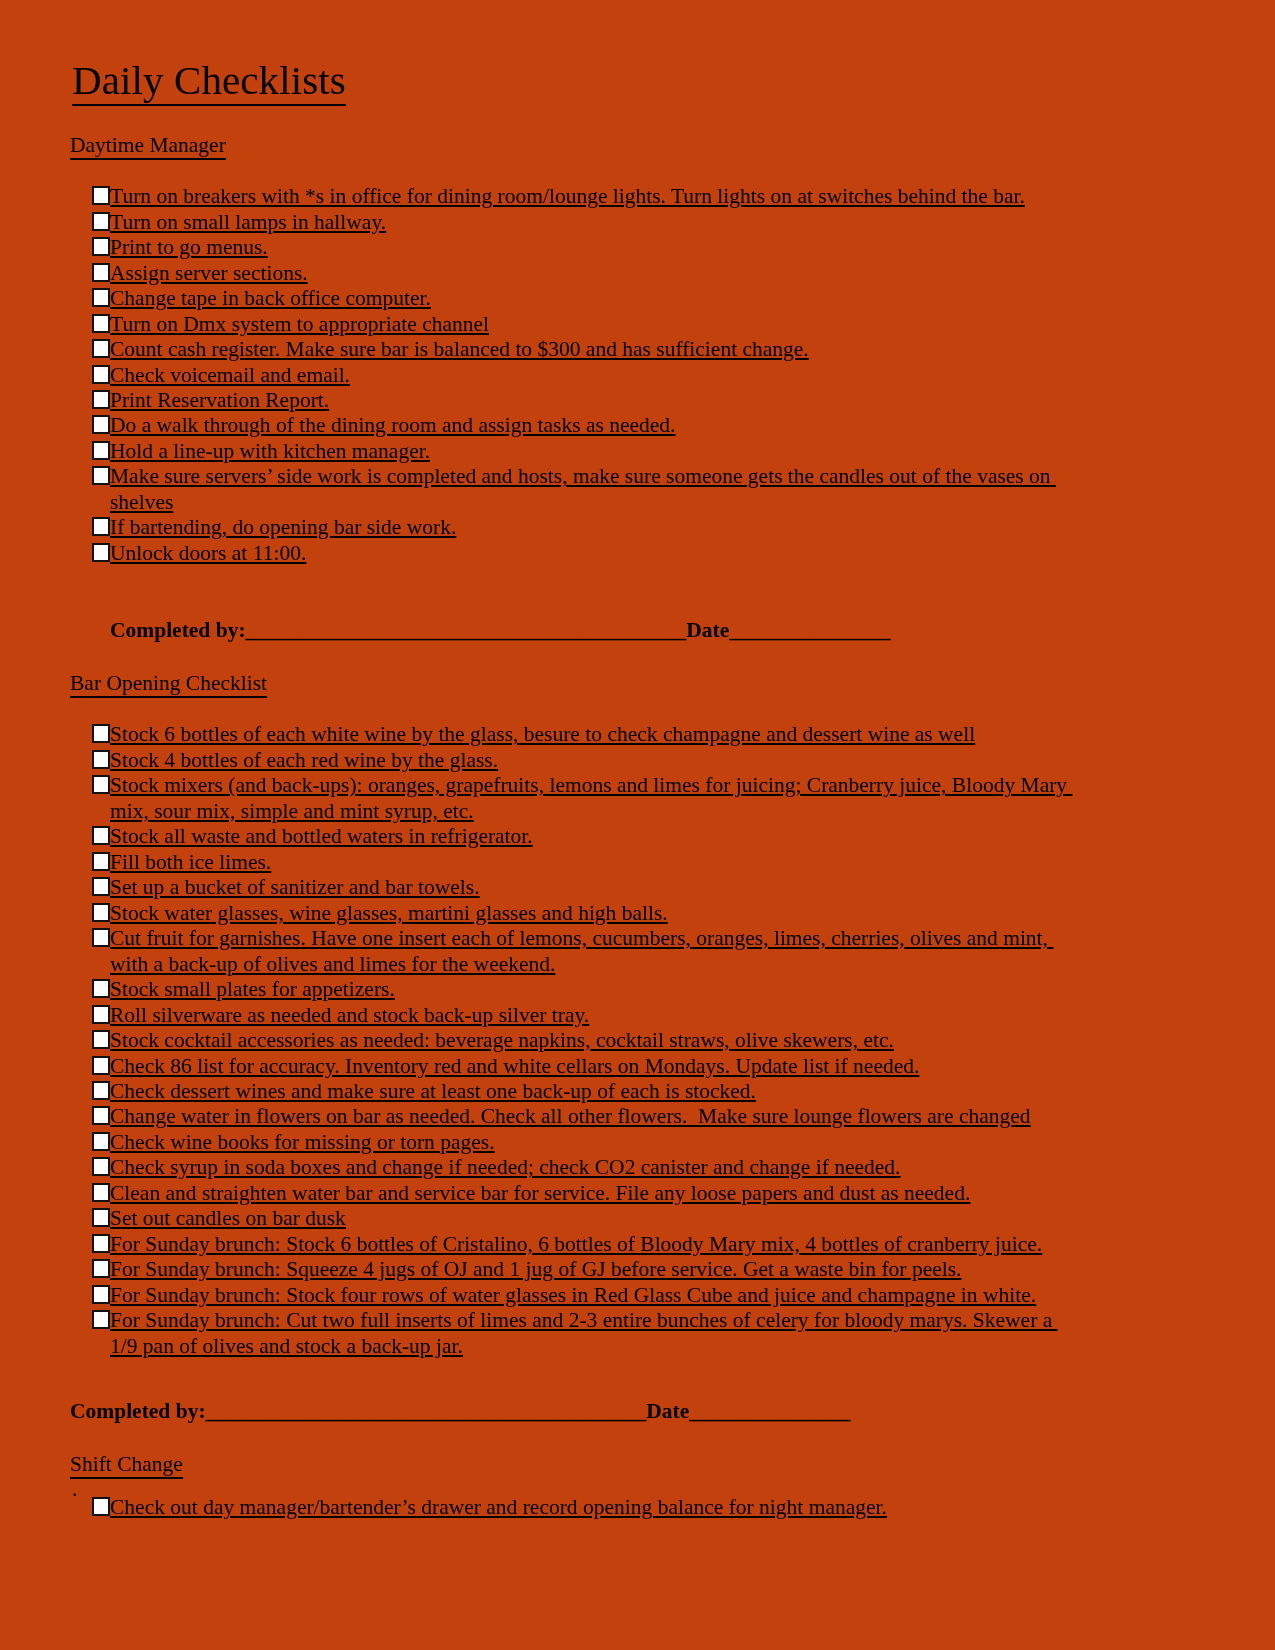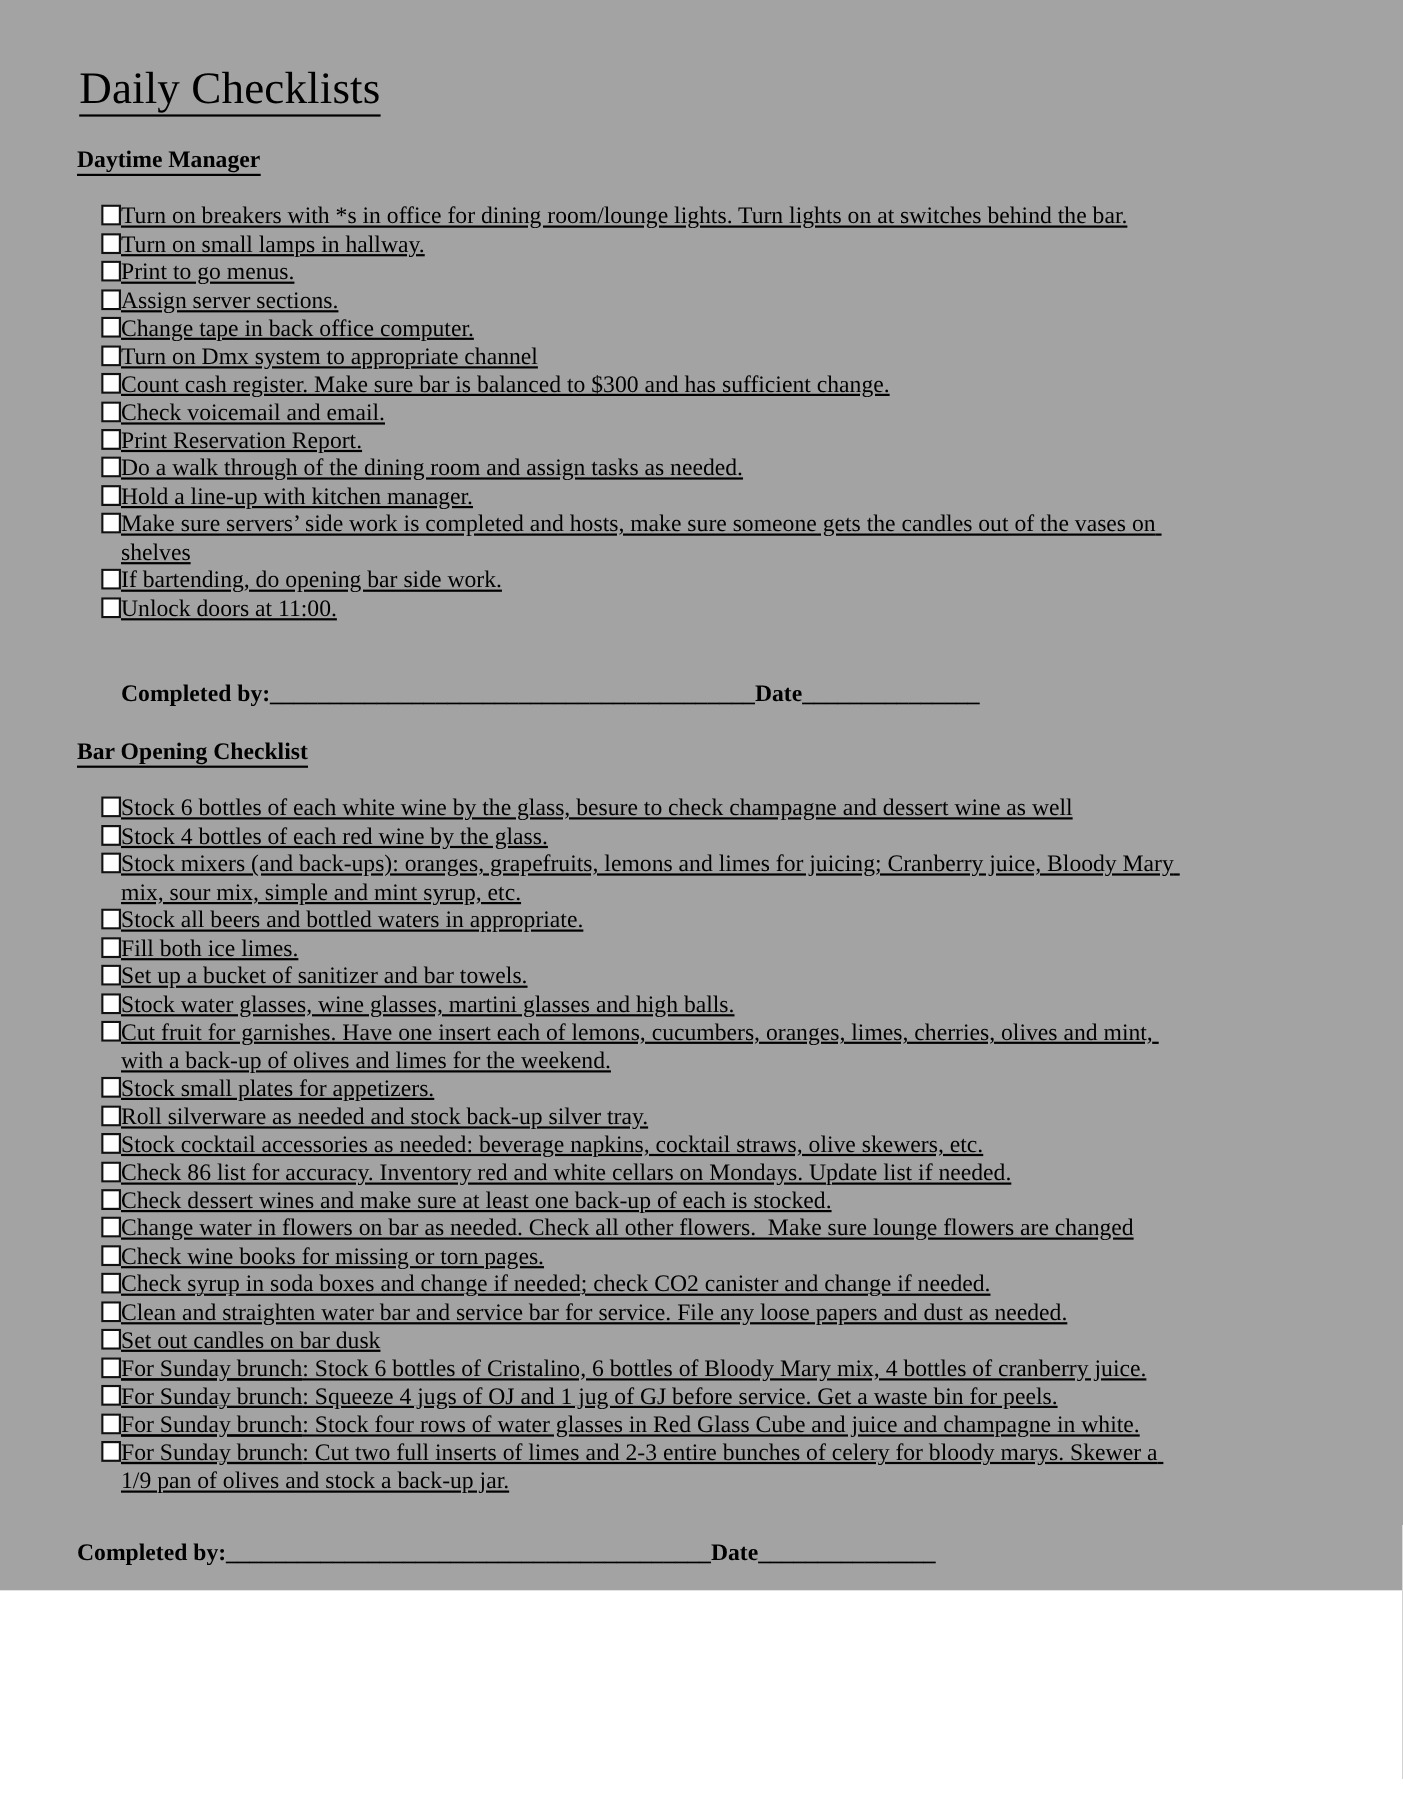--- a/index.html
+++ b/index.html
@@ -7,22 +7,22 @@
     padding: 0;
     background: #ffffff;
   }
   body {
     font-family: "Liberation Serif", "DejaVu Serif", serif;
     color: #000000;
   }
   .page {
     position: relative;
     width: 1275px;
-    height: 1446px;
-    background: #a3a3a3;
+    height: 1650px;
+    background: #c2410c;
     overflow: hidden;
     box-sizing: border-box;
   }
   .content {
     position: absolute;
     left: 70px;
     top: 58px;
     width: 1000px;
   }
   .doc-title {
@@ -30,21 +30,21 @@
     line-height: 1.12;
     font-weight: normal;
     margin: 0 0 0 2px;
     padding: 0;
     display: inline-block;
     border-bottom: 2px solid #000;
     letter-spacing: 0.1px;
   }
   .section-heading {
     font-size: 21.5px;
-    font-weight: bold;
+    font-weight: normal;
     display: inline-block;
     border-bottom: 2.5px solid #000;
     line-height: 1.18;
     margin: 0;
     padding: 0;
     text-align: center;
   }
   .heading-row {
     margin-top: 27px;
   }
@@ -144,21 +144,21 @@
     <div class="completed-line indented"><span>Completed by:</span><span>_________________________________________</span><span>Date</span><span>_______________</span></div>
 
     <div class="heading-row">
       <span class="section-heading">Bar Opening Checklist</span>
     </div>
 
     <ul class="checklist first-list">
       <li class="check-item"><span class="boxwrap"><span class="checkbox"></span></span><span class="item-text">Stock 6 bottles of each white wine by the glass, besure to check champagne and dessert wine as well</span></li>
       <li class="check-item"><span class="boxwrap"><span class="checkbox"></span></span><span class="item-text">Stock 4 bottles of each red wine by the glass.</span></li>
       <li class="check-item"><span class="boxwrap"><span class="checkbox"></span></span><span class="item-text">Stock mixers (and back-ups): oranges, grapefruits, lemons and limes for juicing; Cranberry juice, Bloody Mary mix, sour mix, simple and mint syrup, etc.</span></li>
-      <li class="check-item"><span class="boxwrap"><span class="checkbox"></span></span><span class="item-text">Stock all beers and bottled waters in appropriate.</span></li>
+      <li class="check-item"><span class="boxwrap"><span class="checkbox"></span></span><span class="item-text">Stock all waste and bottled waters in refrigerator.</span></li>
       <li class="check-item"><span class="boxwrap"><span class="checkbox"></span></span><span class="item-text">Fill both ice limes.</span></li>
       <li class="check-item"><span class="boxwrap"><span class="checkbox"></span></span><span class="item-text">Set up a bucket of sanitizer and bar towels.</span></li>
       <li class="check-item"><span class="boxwrap"><span class="checkbox"></span></span><span class="item-text">Stock water glasses, wine glasses, martini glasses and high balls.</span></li>
       <li class="check-item"><span class="boxwrap"><span class="checkbox"></span></span><span class="item-text">Cut fruit for garnishes. Have one insert each of lemons, cucumbers, oranges, limes, cherries, olives and mint, with a back-up of olives and limes for the weekend.</span></li>
       <li class="check-item"><span class="boxwrap"><span class="checkbox"></span></span><span class="item-text">Stock small plates for appetizers.</span></li>
       <li class="check-item"><span class="boxwrap"><span class="checkbox"></span></span><span class="item-text">Roll silverware as needed and stock back-up silver tray.</span></li>
       <li class="check-item"><span class="boxwrap"><span class="checkbox"></span></span><span class="item-text">Stock cocktail accessories as needed: beverage napkins, cocktail straws, olive skewers, etc.</span></li>
       <li class="check-item"><span class="boxwrap"><span class="checkbox"></span></span><span class="item-text">Check 86 list for accuracy. Inventory red and white cellars on Mondays. Update list if needed.</span></li>
       <li class="check-item"><span class="boxwrap"><span class="checkbox"></span></span><span class="item-text">Check dessert wines and make sure at least one back-up of each is stocked.</span></li>
       <li class="check-item"><span class="boxwrap"><span class="checkbox"></span></span><span class="item-text">Change water in flowers on bar as needed. Check all other flowers.  Make sure lounge flowers are changed</span></li>

